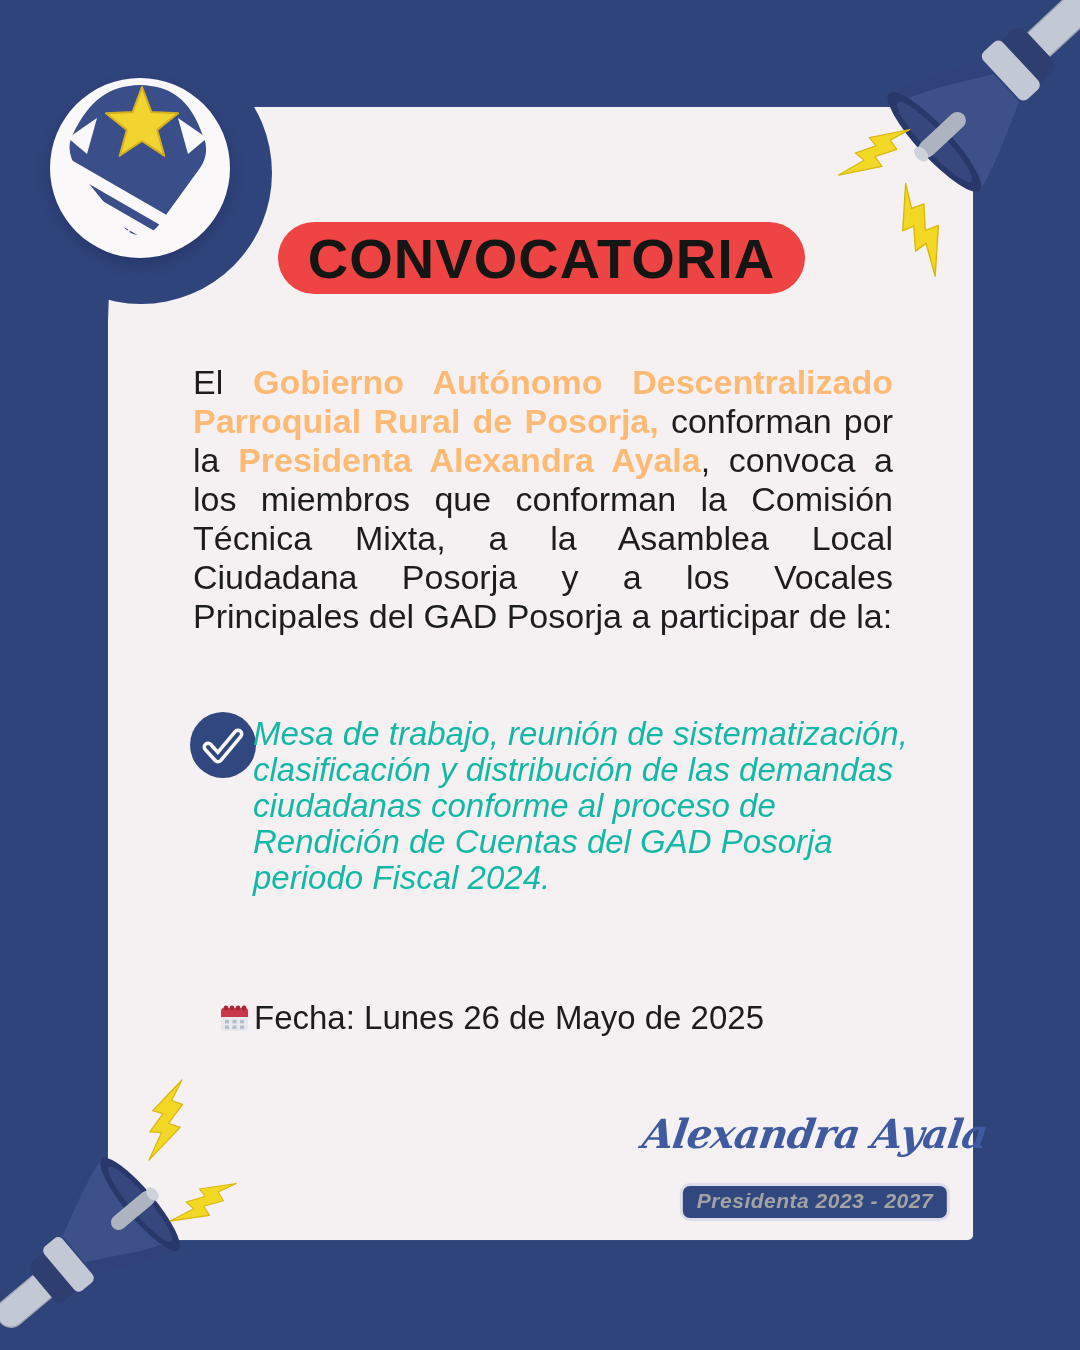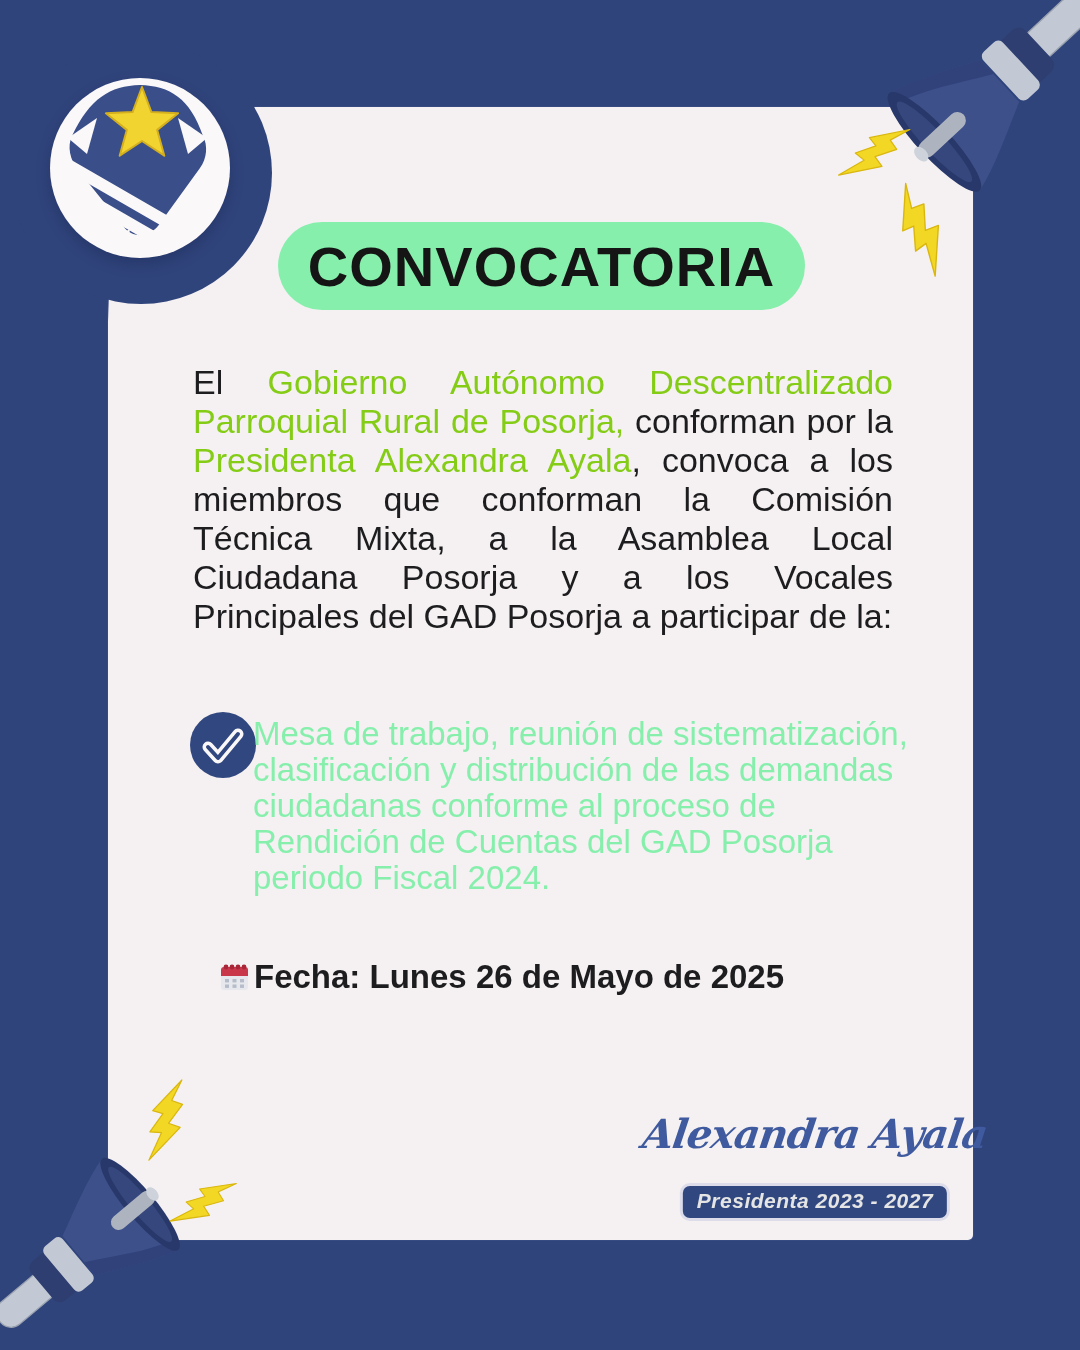--- a/index.html
+++ b/index.html
@@ -18,60 +18,60 @@
     position:absolute;left:10px;top:42px;width:262px;height:262px;
     background:#30447C;border-radius:50%;z-index:2;
   }
   .logo{
     position:absolute;left:50px;top:78px;width:180px;height:180px;
     background:#FBF8F9;border-radius:50%;z-index:3;
     box-shadow:0 6px 14px rgba(10,20,50,0.25);
   }
   .logo svg{display:block;}
   .title-pill{
-    position:absolute;left:278px;top:222px;width:527px;height:88px;
-    background:#86efac;border-radius:44px;z-index:4;
+    position:absolute;left:278px;top:222px;width:527px;height:72px;
+    background:#ef4444;border-radius:44px;z-index:4;
     display:flex;align-items:center;justify-content:center;
   }
   .title-pill span{
     font-size:56px;font-weight:700;letter-spacing:1px;color:#151515;
   }
   .intro{
     position:absolute;left:193px;top:363px;width:700px;z-index:4;margin:0;
     font-size:34px;line-height:39px;color:#1D1D1F;
     text-align:justify;text-align-last:left;
   }
-  .intro strong{font-weight:400;color:#84cc16;}
+  .intro strong{font-weight:700;color:#fdba74;}
   .check-badge{
     position:absolute;left:190px;top:712px;width:66px;height:66px;z-index:4;
     background:#31477F;border-radius:50%;
     display:flex;align-items:center;justify-content:center;
   }
   .agenda-text{
     position:absolute;left:253px;top:716px;width:670px;z-index:4;
-    font-size:33px;line-height:36px;color:#86efac;
+    font-size:33px;line-height:36px;color:#14b8a6;font-style:italic;
   }
   .details{
-    position:absolute;left:220px;top:960px;z-index:4;
-    display:flex;flex-direction:column;row-gap:6px;font-weight:bold;
+    position:absolute;left:220px;top:1001px;z-index:4;
+    display:flex;flex-direction:column;row-gap:6px;
   }
   .detail-row{display:flex;align-items:center;height:33px;}
   .detail-icon{width:34px;display:flex;justify-content:flex-start;align-items:center;}
   .detail-text{font-size:33px;color:#1D1D1F;}
   .sig-name{
     position:absolute;left:815px;top:1110px;z-index:4;white-space:nowrap;
     transform:translateX(-50%) skewX(-8deg);
     font-family:"DejaVu Serif","Liberation Serif",serif;
     font-style:italic;font-weight:700;font-size:40px;color:#3F5A9E;
     letter-spacing:-1px;
   }
   .sig-badge{
     position:absolute;left:815px;top:1183px;z-index:4;white-space:nowrap;
     transform:translateX(-50%);
-    background:#31477F;color:#e5e5e5;border:3px solid #DDDCEA;
+    background:#31477F;color:#a3a3a3;border:3px solid #DDDCEA;
     border-radius:10px;padding:3px 14px 5px 14px;
     font-size:21px;font-weight:700;font-style:italic;letter-spacing:0.5px;
   }
   .deco{position:absolute;left:0;top:0;z-index:5;pointer-events:none;}
 </style>
 </head>
 <body>
 
 <div class="poster">
 

